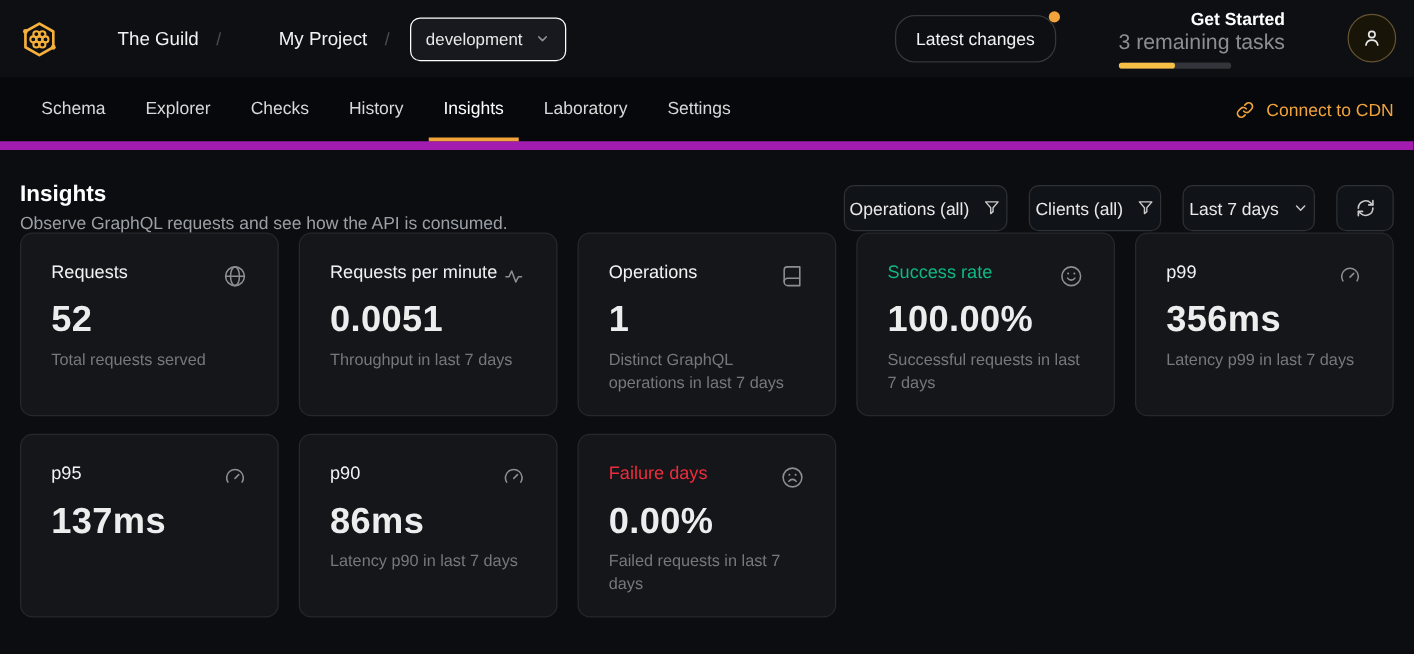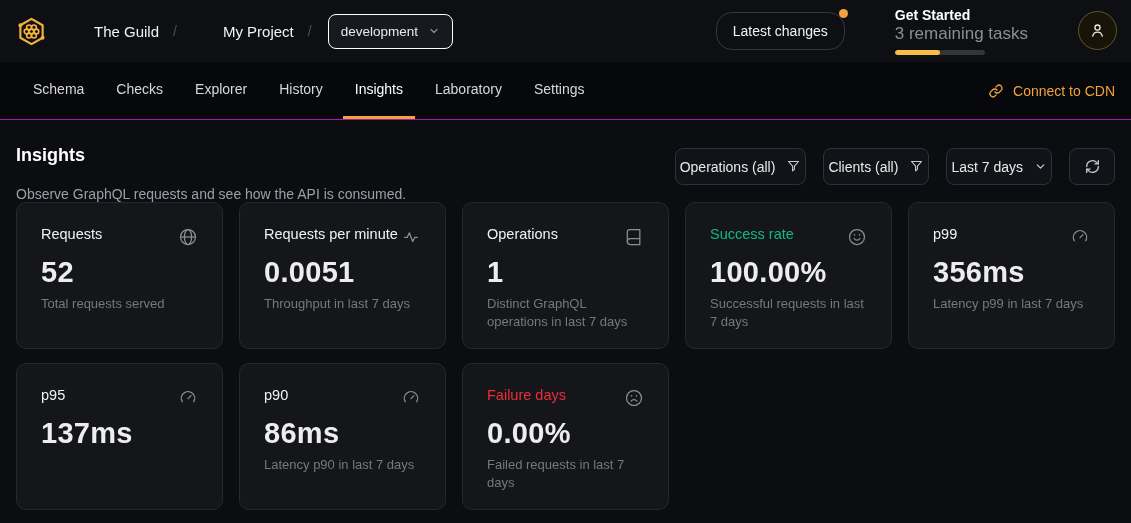--- a/index.html
+++ b/index.html
@@ -20,43 +20,43 @@
   .target-btn { display:flex; align-items:center; gap:10px; background:#17191e; border:1px solid #ffffff;
     border-radius:8px; color:#e9e9e9; font-size:13.5px; padding:9px 12px; margin-left:2px; cursor:pointer; }
   .target-btn .chev { color:#8b8f94; }
 
   .topbar-right { margin-left:auto; display:flex; align-items:center; gap:50px; }
   .latest-btn { position:relative; background:transparent; border:1px solid #35373d; border-radius:16px;
     color:#f2f2f2; font-size:14px; padding:10px 16px; cursor:pointer; font-family:inherit; white-space:nowrap; }
   .notif-dot { position:absolute; top:-4px; right:-4px; width:9px; height:9px; border-radius:50%; background:var(--accent); }
 
   .get-started { line-height:1.15; }
-  .gs-title { font-size:14px; font-weight:700; color:#ffffff; cursor:pointer; }
+  .gs-title { font-size:14px; font-weight:700; color:#ffffff; cursor:pointer;text-align:right; }
   .gs-sub { font-size:17px; color:#8b8f94; margin-top:1px; }
   .progress { width:90px; height:5px; border-radius:3px; background:#33353a; margin-top:6px; overflow:hidden; }
   .progress-fill { height:100%; background:var(--accent_yellow); border-radius:3px; }
 
   .avatar { width:39px; height:39px; border-radius:50%; background:#191408; border:1.5px solid #645330;
     display:flex; align-items:center; justify-content:center; color:#e8e8e8; cursor:pointer; }
 
   
-  .tabsbar { height:58px; background:#06080b; border-bottom:1px solid #a21caf;
+  .tabsbar { height:58px; background:#06080b; border-bottom:7px solid #a21caf;
     display:flex; align-items:stretch; padding:0 16px 0 21px; }
   .tabs { display:flex; gap:8px; }
   .tab { display:flex; align-items:center; padding:0 12px; font-size:14px; color:#d8d8d8;
     border-bottom:3px solid transparent; cursor:pointer; }
   .tab.active { color:#ffffff; font-weight:500; border-bottom-color:var(--accent); }
   .cdn-link { margin-left:auto; display:flex; align-items:center; gap:9px; color:var(--accent);
     font-size:14px; cursor:pointer; }
 
   
   main { padding:25px 16px 0; }
   .page-head { display:flex; justify-content:space-between; align-items:flex-start; }
   .page-title { font-size:18px; font-weight:700; color:#ffffff; }
-  .page-sub { font-size:14px; color:#9aa0a6; margin-top:20px; }
+  .page-sub { font-size:14px; color:#9aa0a6; margin-top:4px; }
 
   .filters { display:flex; gap:17px; margin-top:3px; }
   .filter-btn { display:flex; align-items:center; gap:11px; height:37px; padding:0 4px;
     background:#101318; border:1px solid #2e3136; border-radius:8px; color:#e9e9e9; font-size:14px;
     cursor:pointer; font-family:inherit; white-space:nowrap; }
   .filter-btn .fic { color:#c9c9c9; }
   .icon-btn { width:46px; padding:0; justify-content:center; }
 
   
   .grid { display:grid; grid-template-columns:repeat(5,1fr); gap:14px 16px; }
@@ -127,24 +127,24 @@
     </div>
   </div>
 </header>
 
 <nav class="tabsbar">
   <div class="tabs">
     <div class="tab">
         <span>Schema</span>
       </div>
     <div class="tab">
+        <span>Explorer</span>
+      </div>
+    <div class="tab">
         <span>Checks</span>
-      </div>
-    <div class="tab">
-        <span>Explorer</span>
       </div>
     <div class="tab">
         <span>History</span>
       </div>
     <div class="tab active">
         <span>Insights</span>
       </div>
     <div class="tab">
         <span>Laboratory</span>
       </div>

